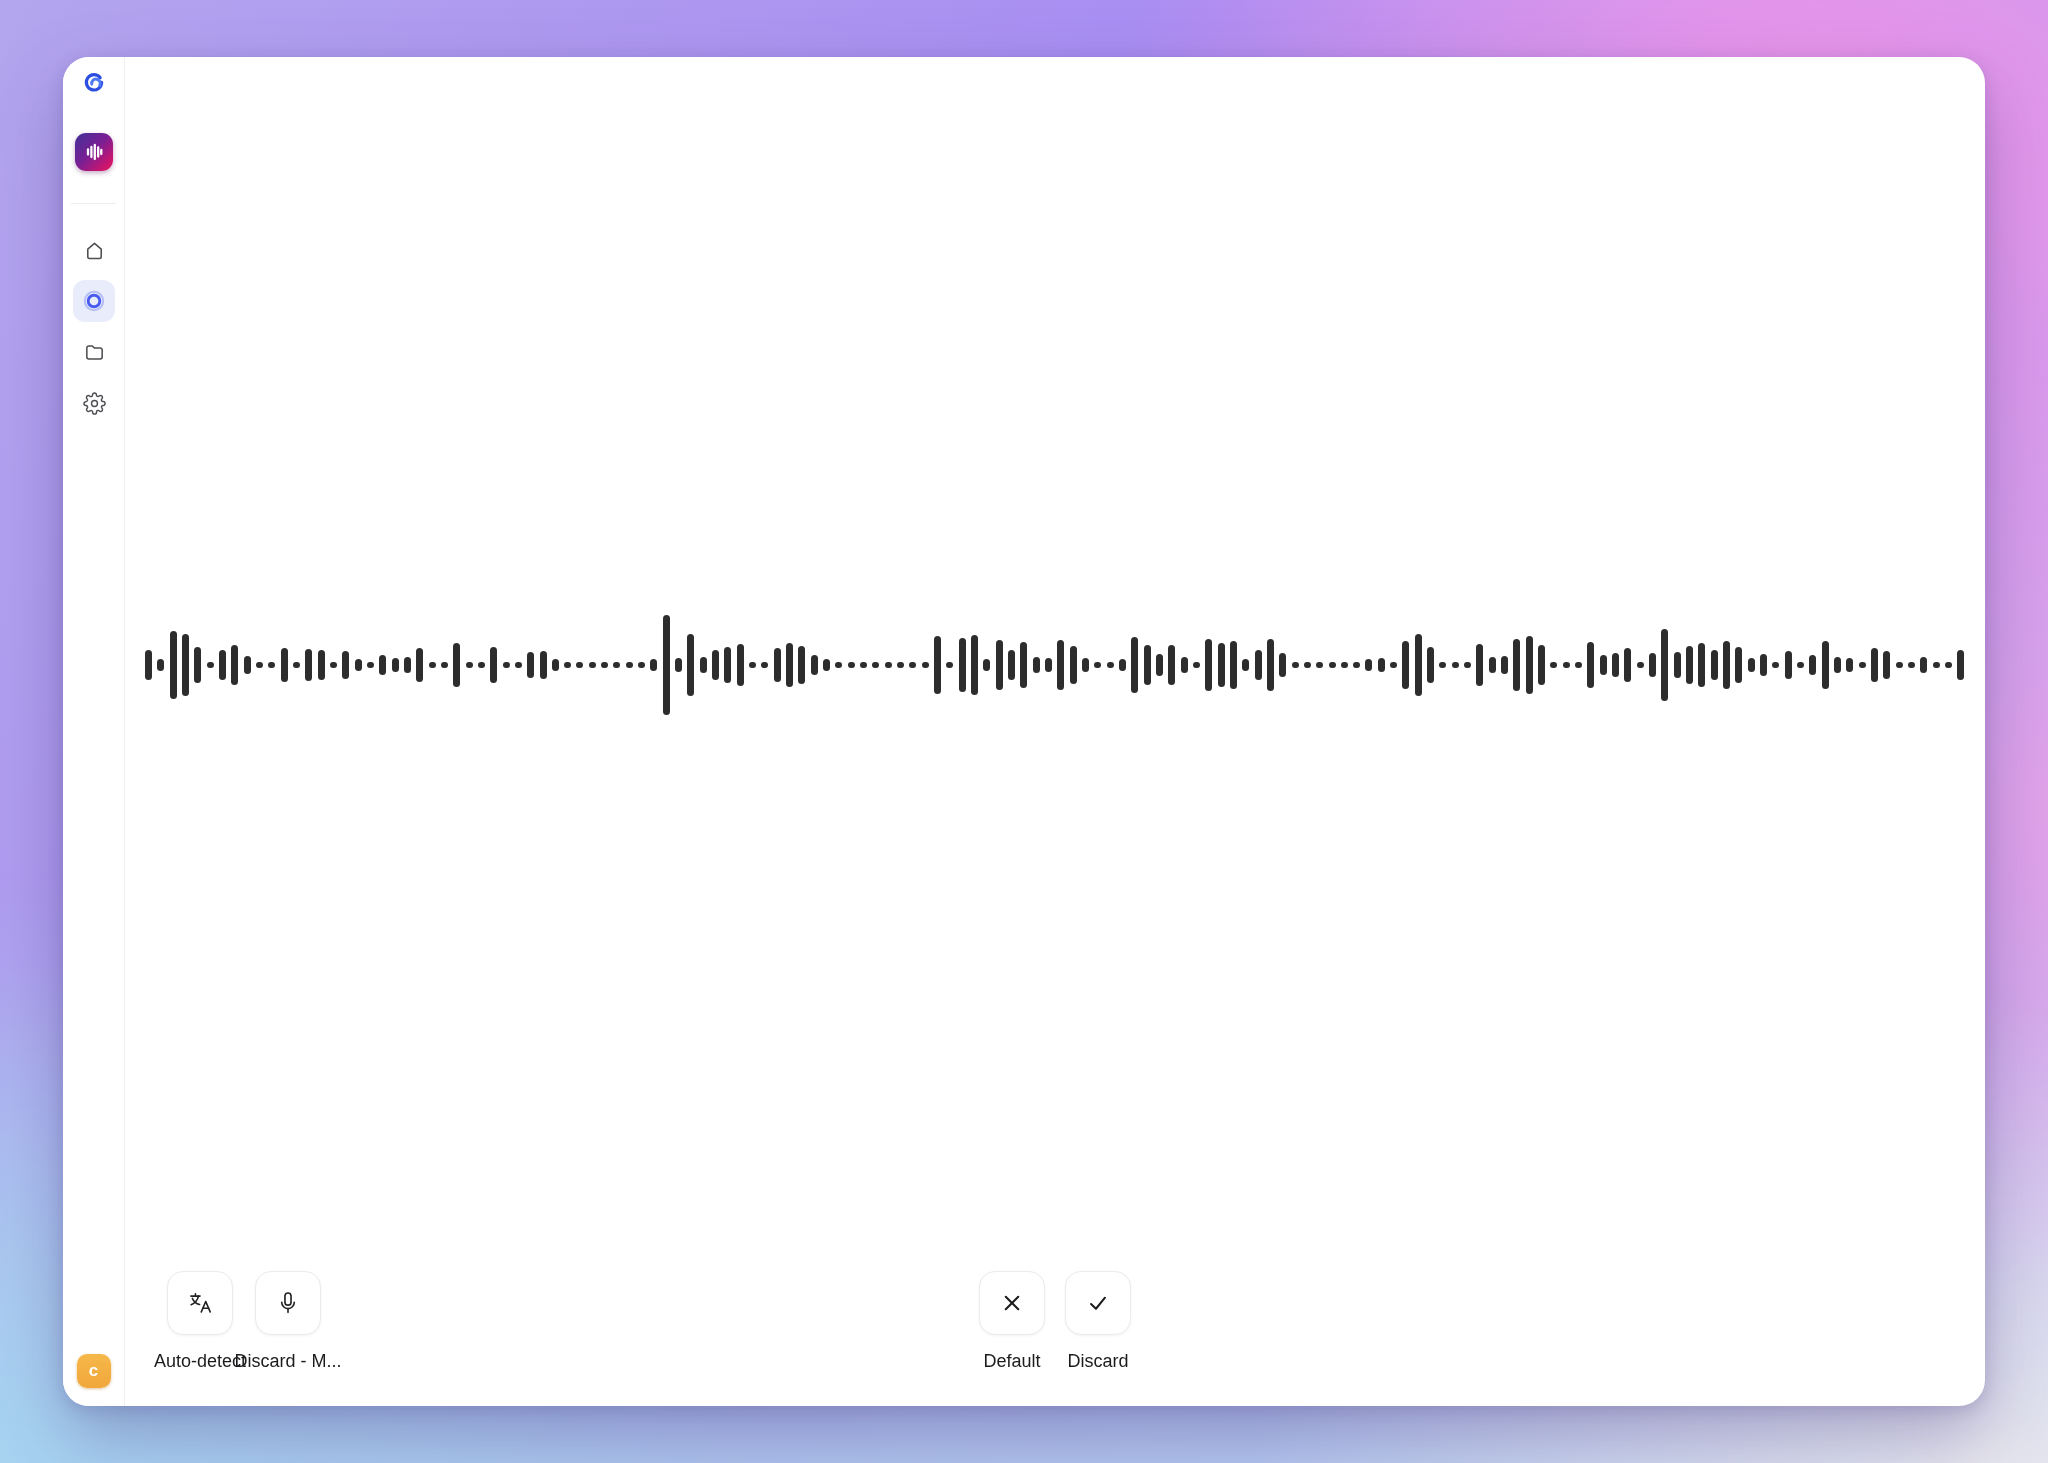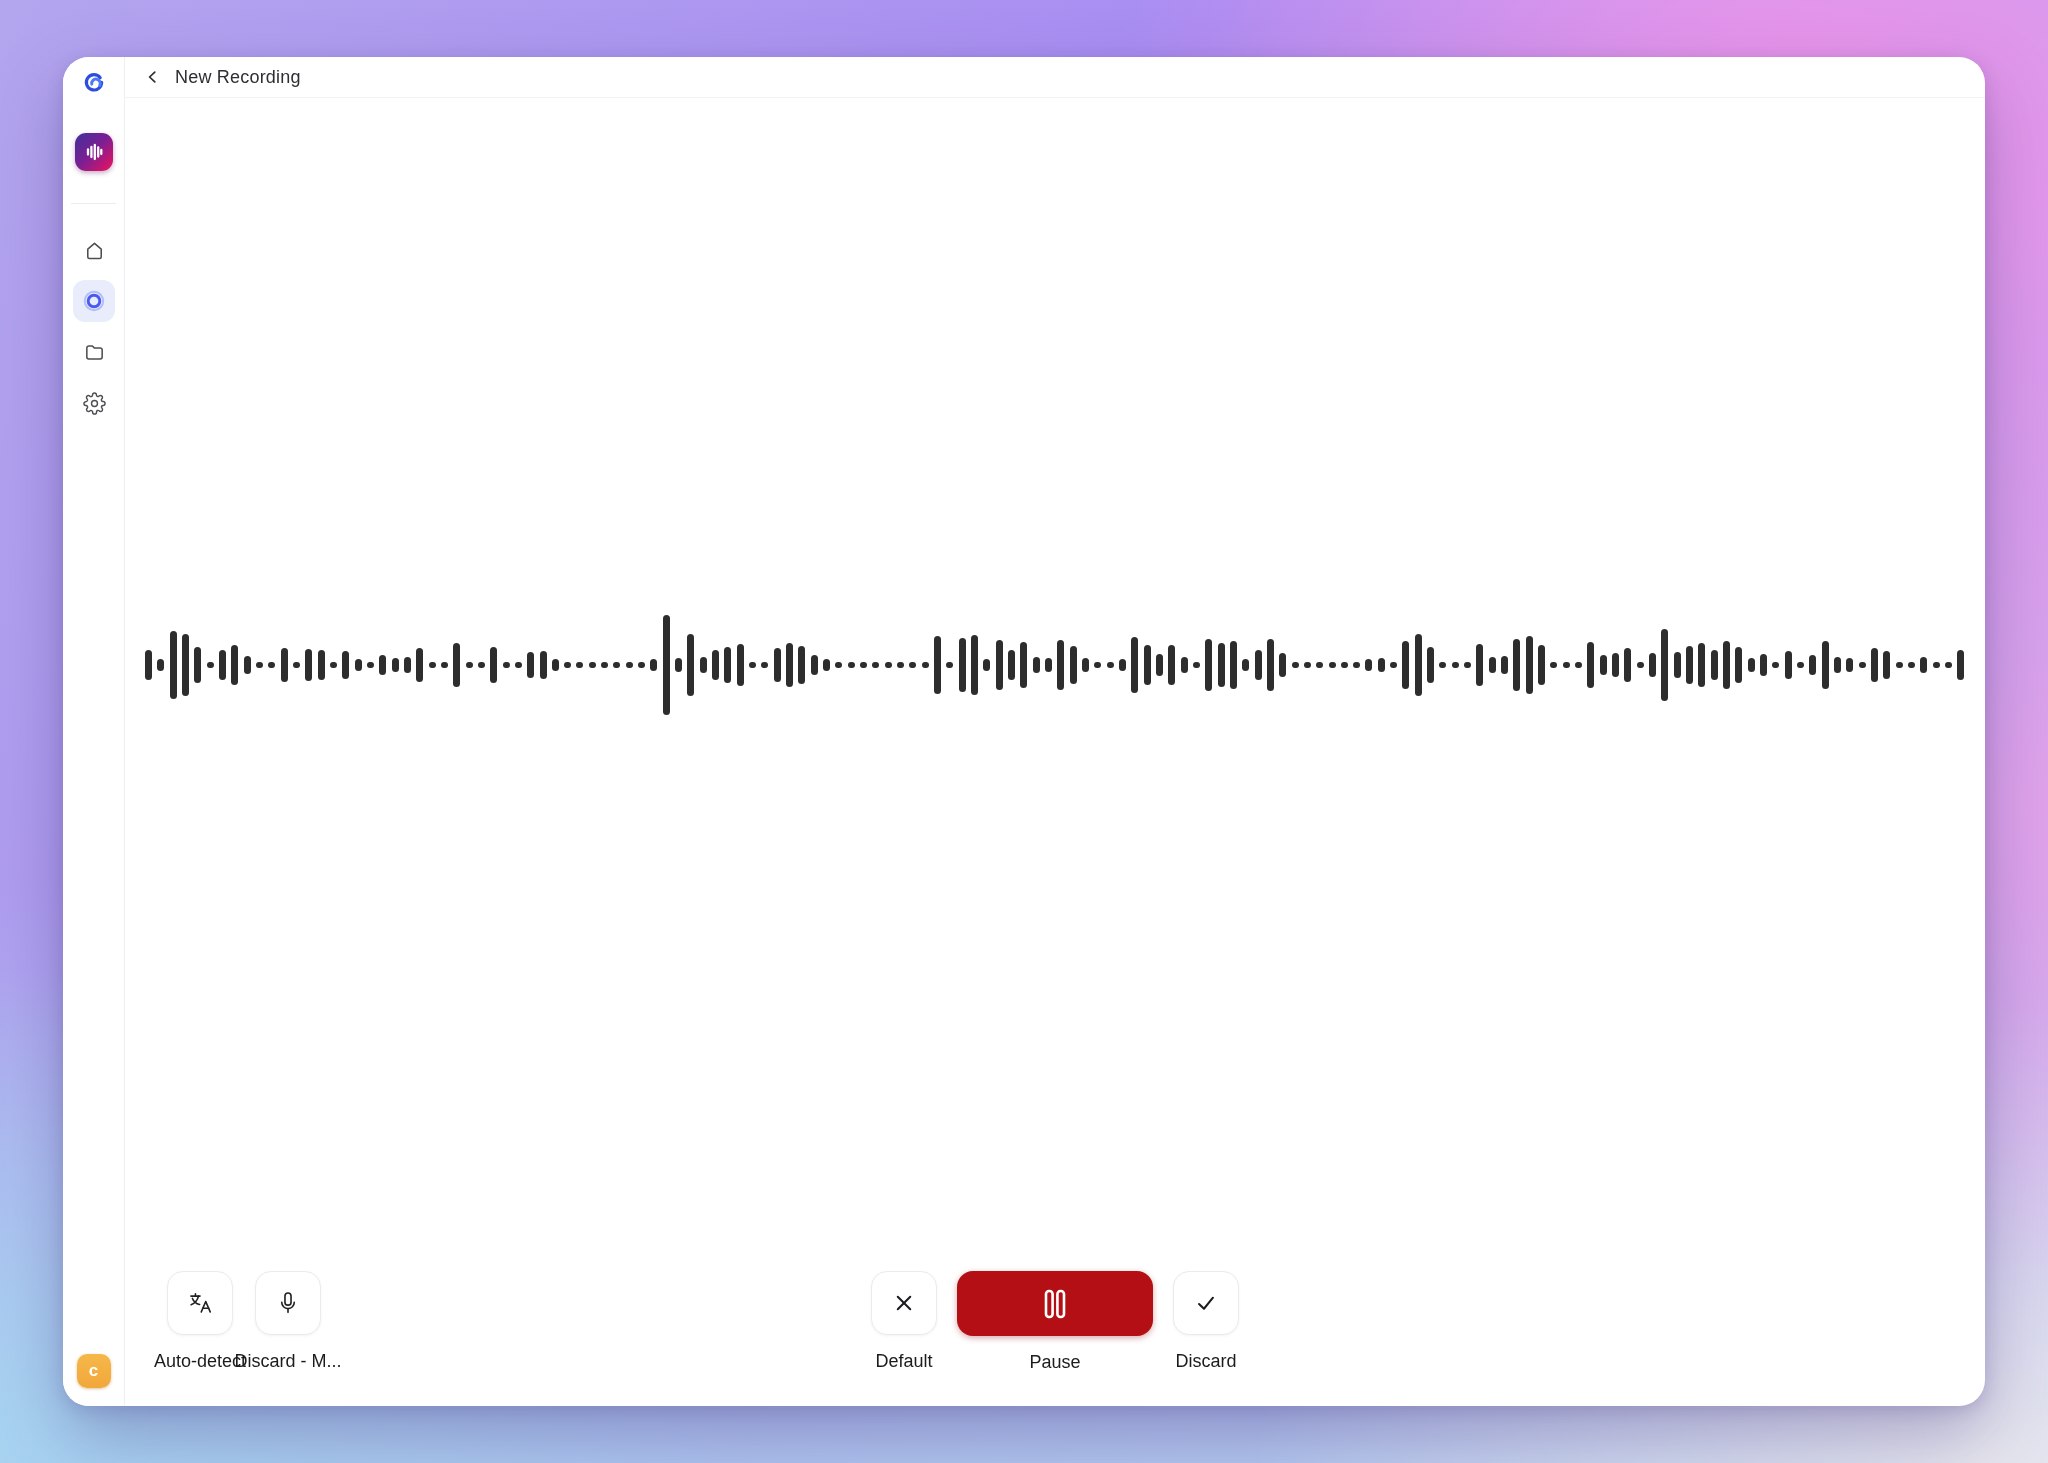--- a/index.html
+++ b/index.html
@@ -166,30 +166,20 @@
             </svg>
           </span>
         </div>
       </div>
 
       <div class="avatar" style="background: linear-gradient(rgb(246, 184, 74), rgb(241, 167, 59));">c</div>
     </div>
 
     <div class="main">
 
-      <div class="topbar">
-        <div class="back-btn">
-          <span>
-            <svg width="18" height="18" viewBox="0 0 20 20" fill="none">
-              <polyline points="12 4.5, 6.2 10, 12 15.5" stroke="#2e2e33" stroke-width="1.9" stroke-linecap="round" stroke-linejoin="round"></polyline>
-            </svg>
-          </span>
-        </div>
-        <div class="topbar-title">New Recording</div>
-      </div>
 
       <div class="waveform">
           <div class="wbar" style="height: 30px; background: rgb(45, 45, 45);"></div>
           <div class="wbar" style="height: 12px; background: rgb(45, 45, 45);"></div>
           <div class="wbar" style="height: 68px; background: rgb(45, 45, 45);"></div>
           <div class="wbar" style="height: 62px; background: rgb(45, 45, 45);"></div>
           <div class="wbar" style="height: 36px; background: rgb(45, 45, 45);"></div>
           <div class="wbar" style="height: 6px; background: rgb(45, 45, 45);"></div>
           <div class="wbar" style="height: 30px; background: rgb(45, 45, 45);"></div>
           <div class="wbar" style="height: 40px; background: rgb(45, 45, 45);"></div>
@@ -373,31 +363,20 @@
             <span>
               <svg width="24" height="24" viewBox="0 0 20 20" fill="none" stroke="#1c1c1f" stroke-width="1.7" stroke-linecap="round">
                 <line x1="4.8" y1="4.8" x2="15.2" y2="15.2"></line>
                 <line x1="15.2" y1="4.8" x2="4.8" y2="15.2"></line>
               </svg>
             </span>
           </div>
           <div class="control-label">Default</div>
         </div>
 
-        <div class="control-col">
-          <div class="pause-btn" style="background: rgb(179, 15, 21);">
-            <span>
-              <svg width="30" height="36" viewBox="0 0 30 36" fill="none" stroke="#fff" stroke-width="2.6">
-                <rect x="6" y="5" width="6.6" height="26" rx="3"></rect>
-                <rect x="17.4" y="5" width="6.6" height="26" rx="3"></rect>
-              </svg>
-            </span>
-          </div>
-          <div class="control-label">Pause</div>
-        </div>
 
         <div class="control-col">
           <div class="square-btn">
             <span>
               <svg width="24" height="24" viewBox="0 0 20 20" fill="none" stroke="#1c1c1f" stroke-width="1.7" stroke-linecap="round" stroke-linejoin="round">
                 <polyline points="4.2 10.8, 8.3 14.8, 15.8 5.6"></polyline>
               </svg>
             </span>
           </div>
           <div class="control-label">Discard</div>

